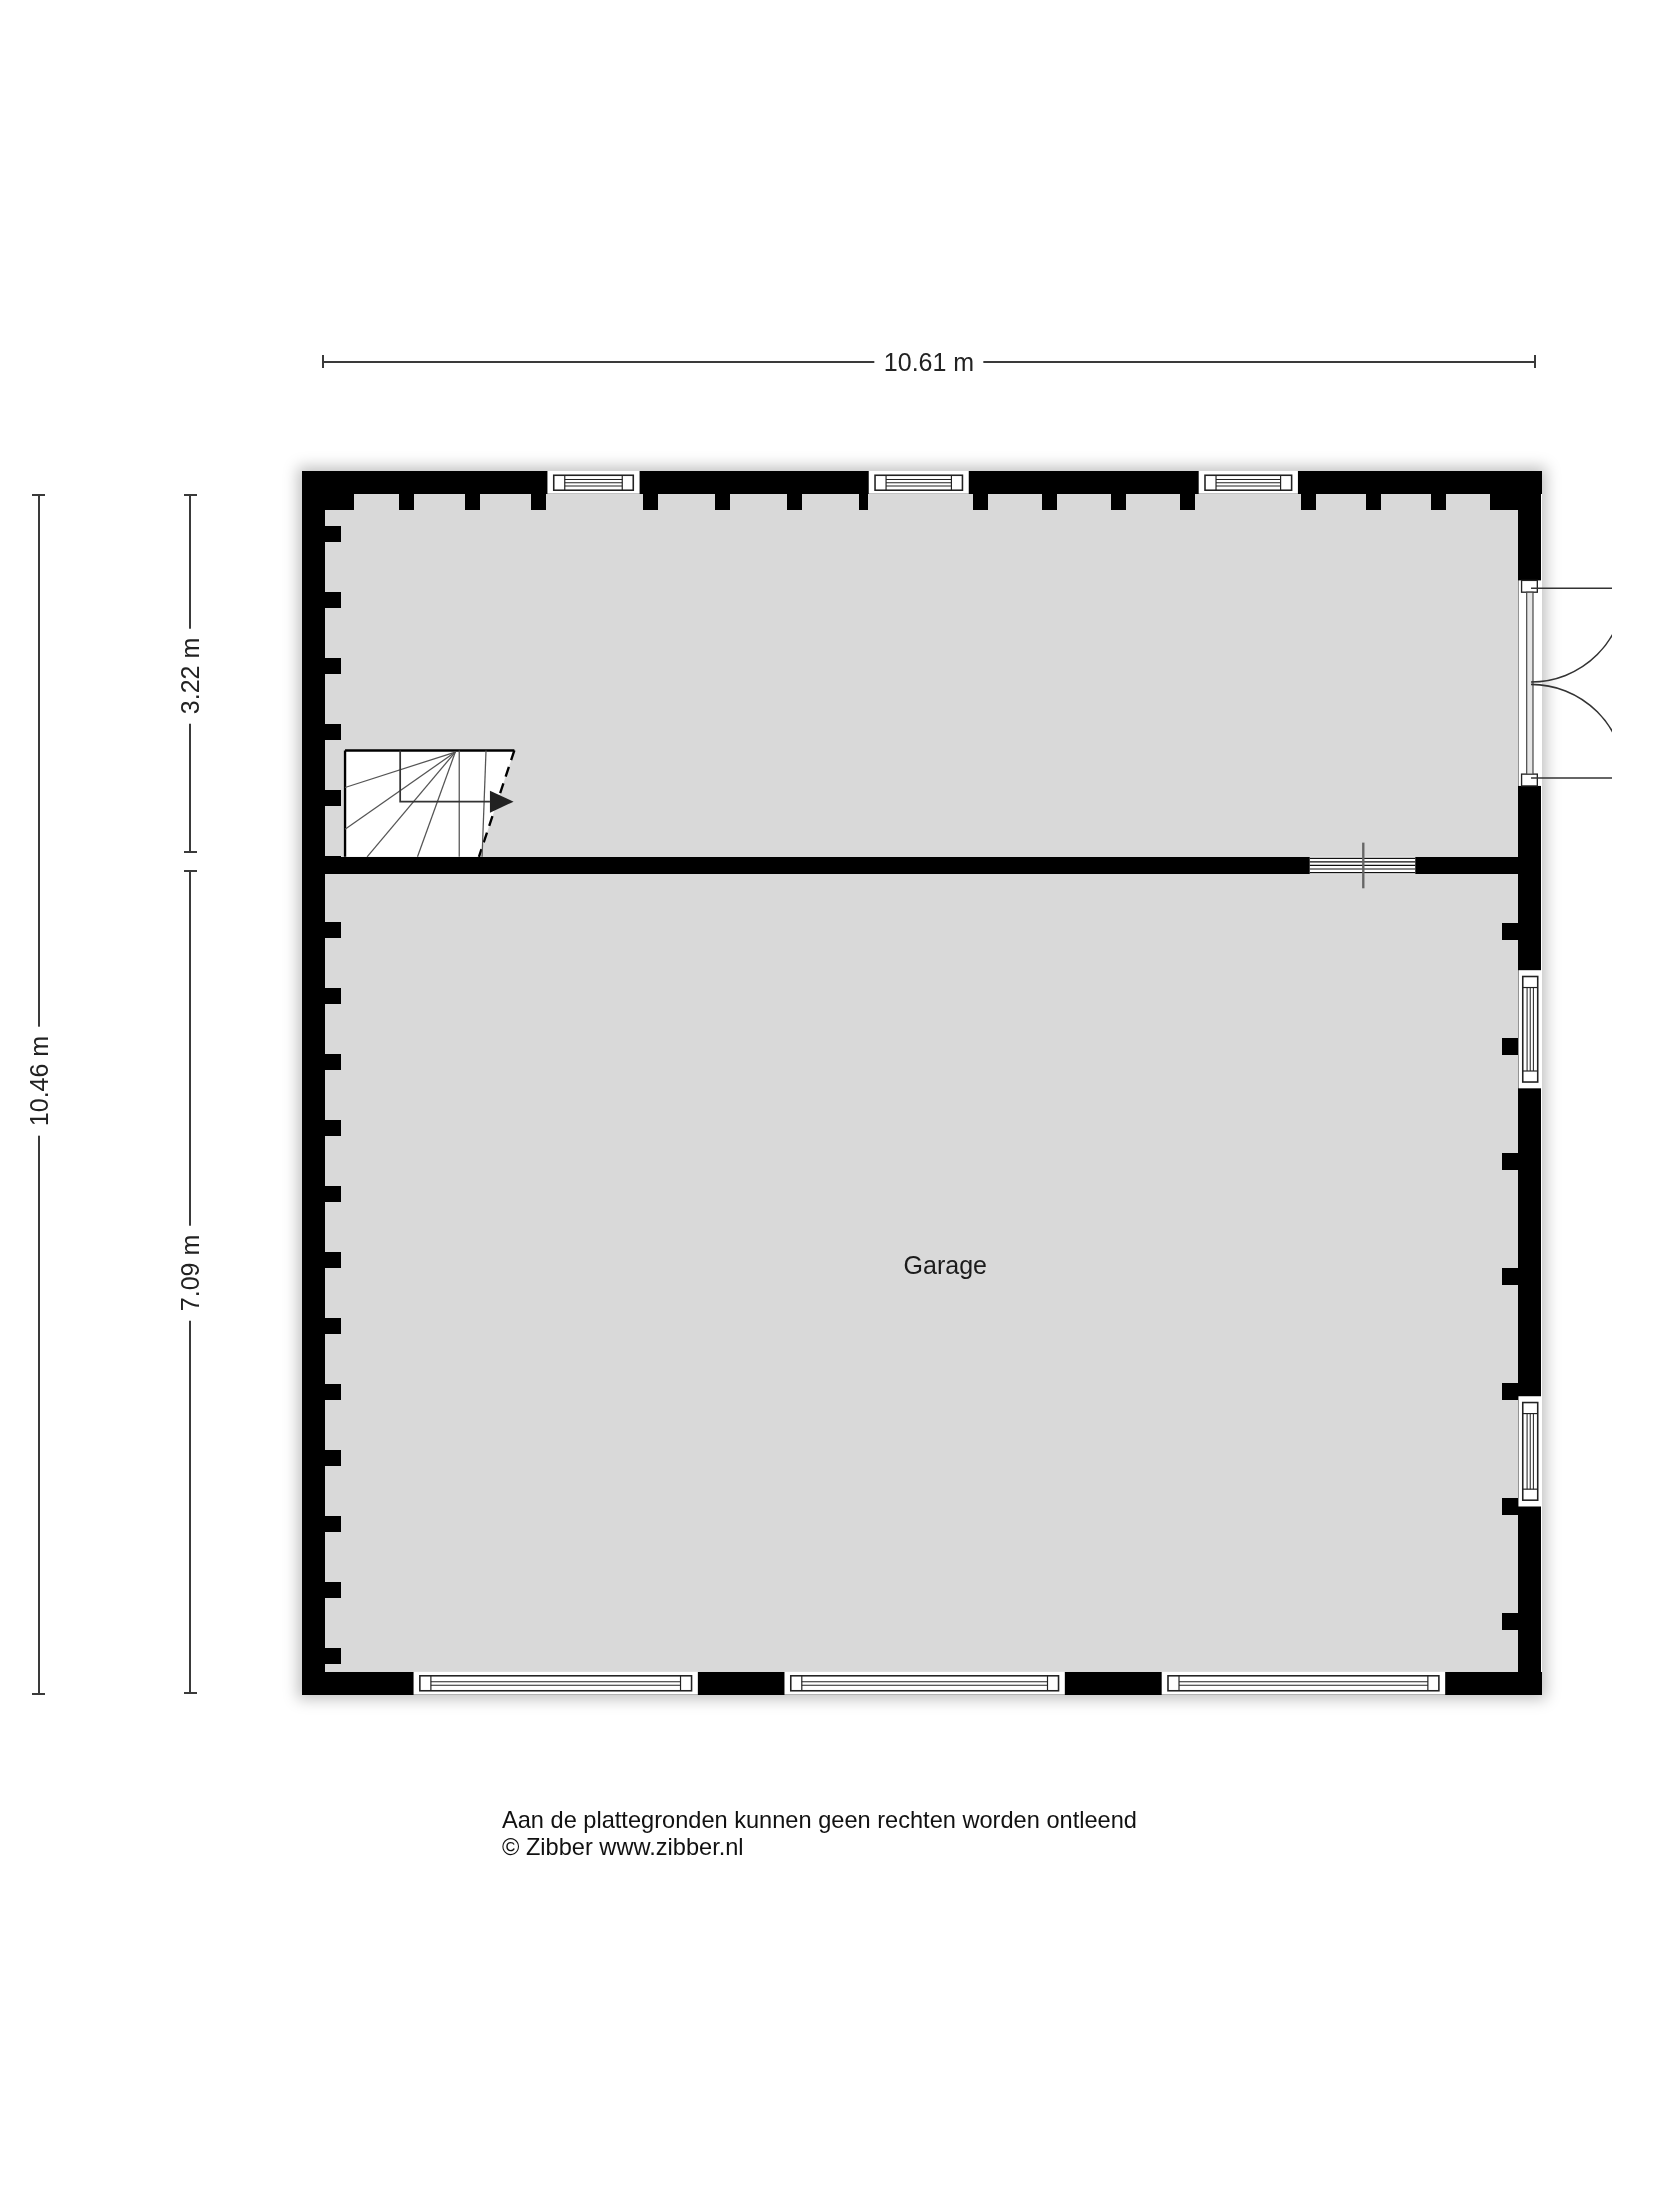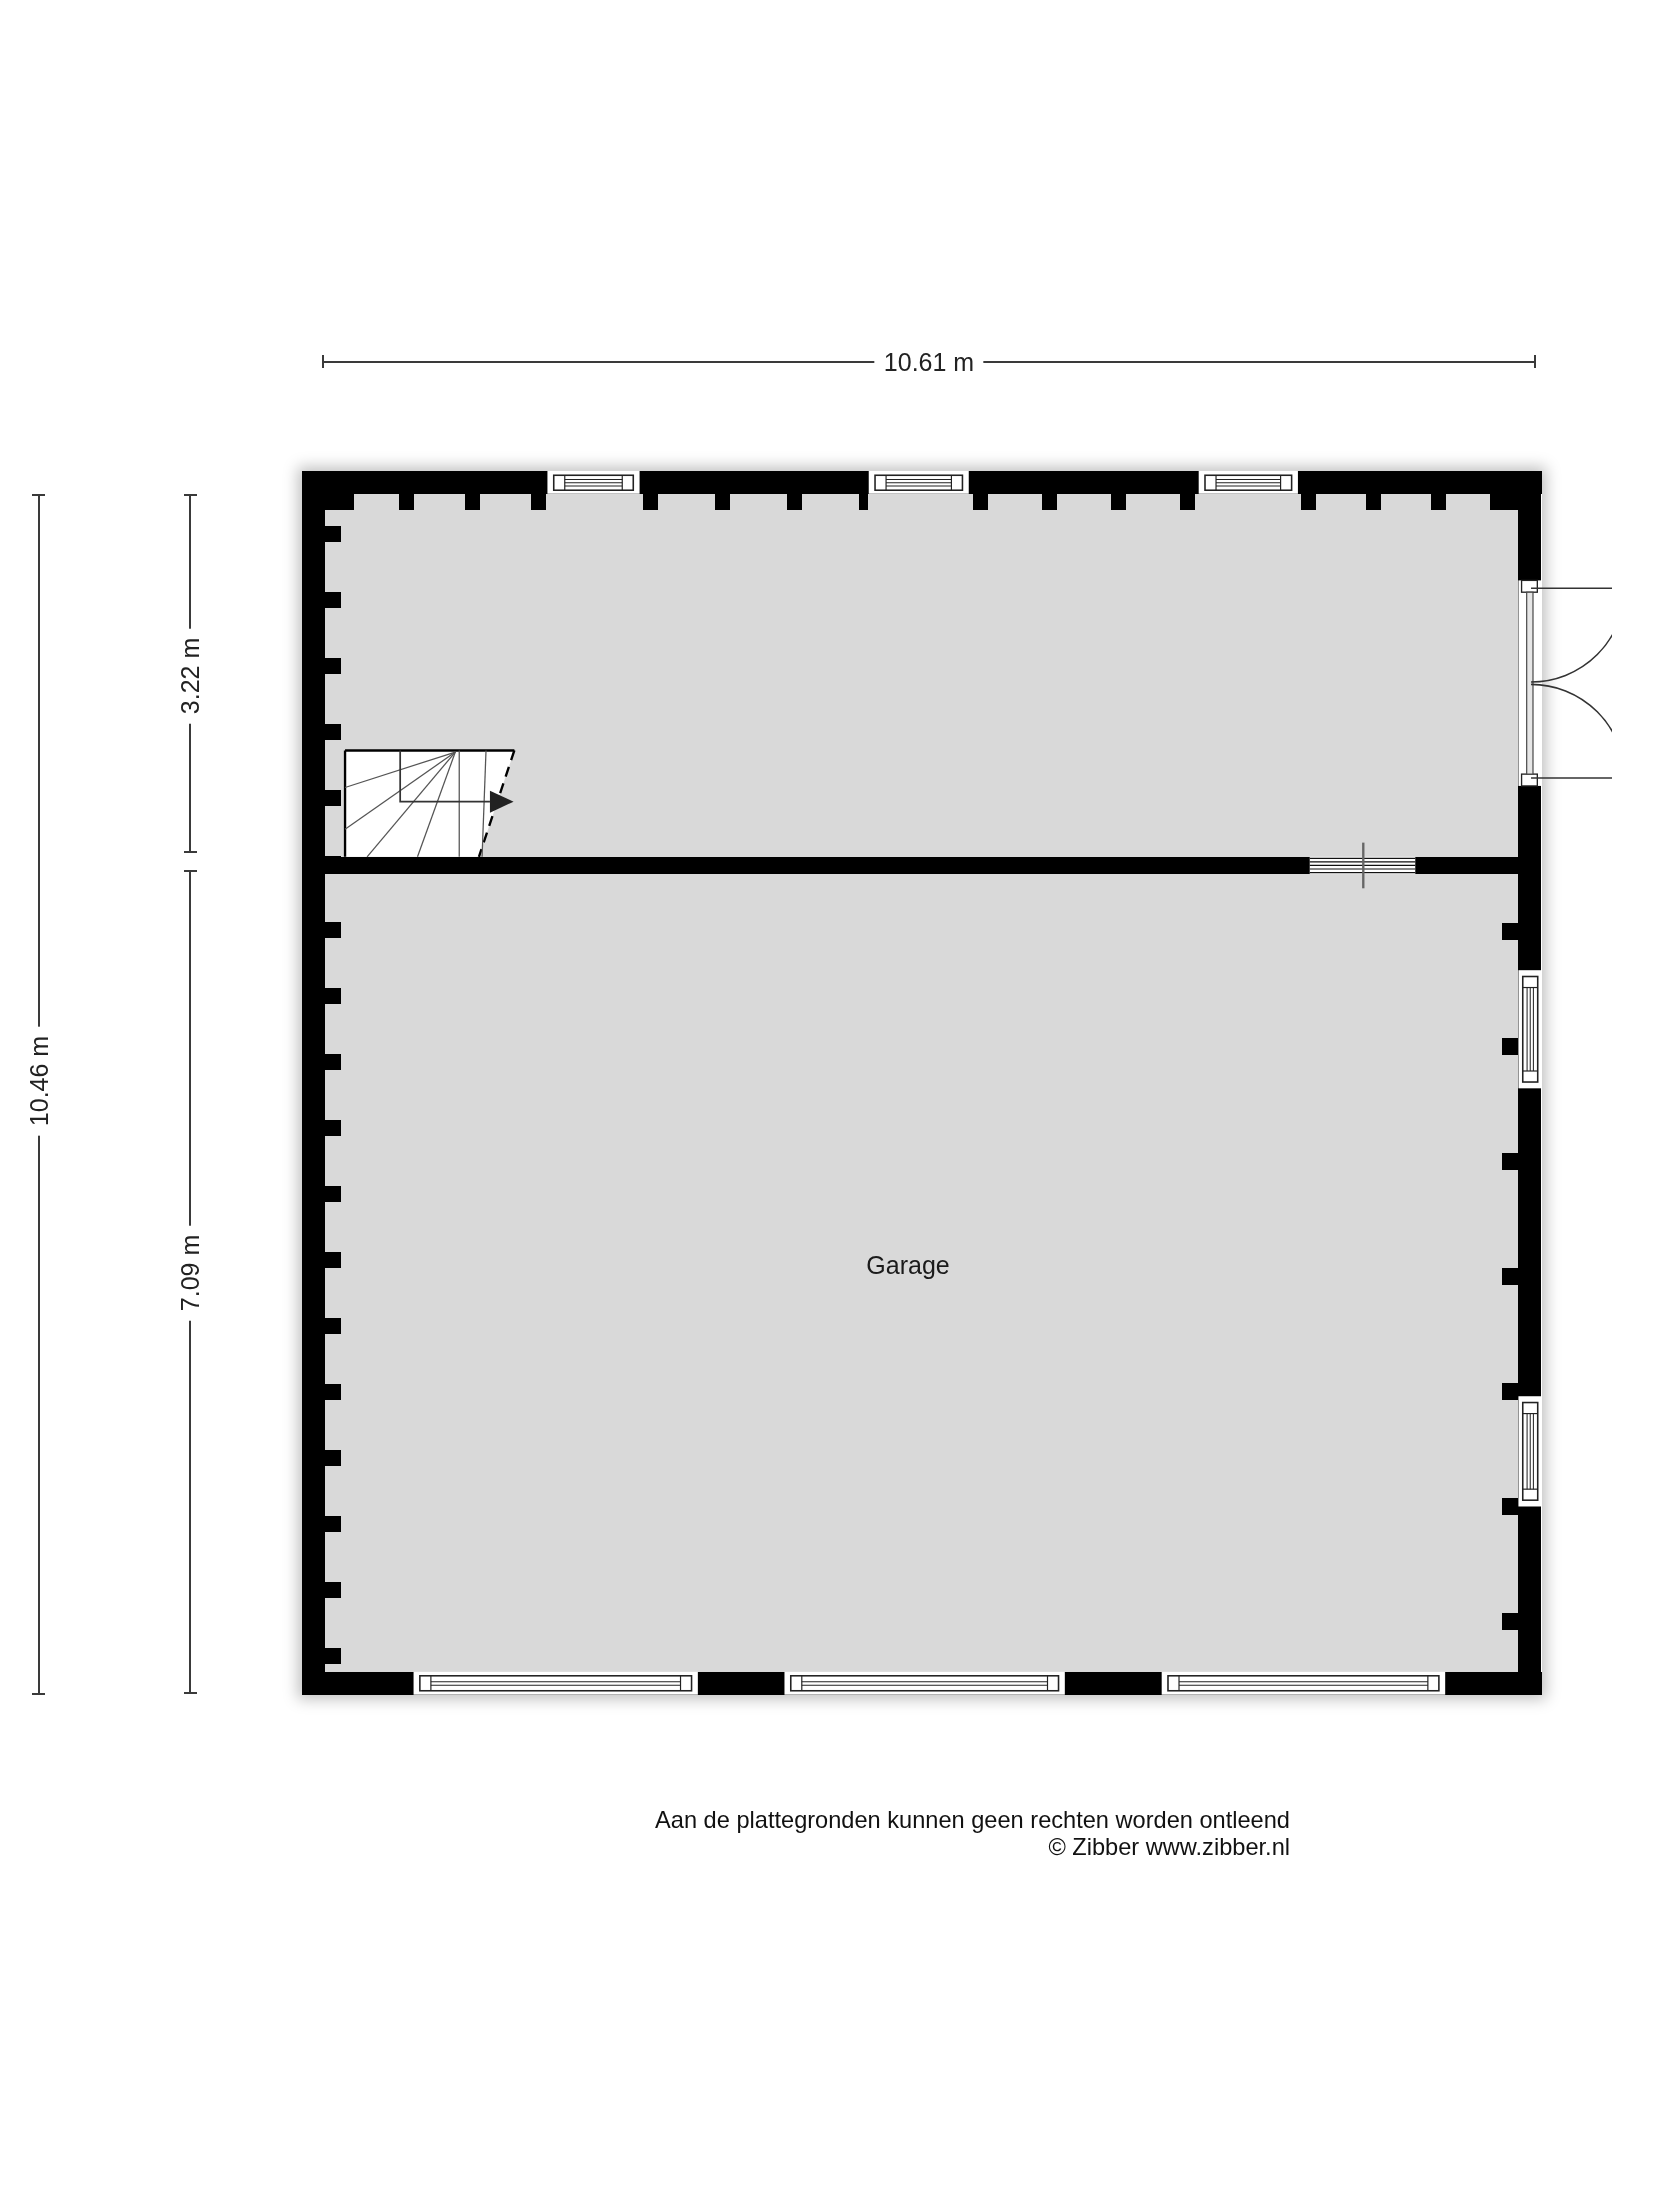--- a/index.html
+++ b/index.html
@@ -14,23 +14,23 @@
   .floor{position:absolute;background:#d9d9d9;}
   
   .teeth-h{position:absolute;height:15.8px;background:repeating-linear-gradient(to right,#000 0 15px,transparent 15px 66px);}
   .teeth-v{position:absolute;width:16.5px;}
   
   .dim-line{position:absolute;background:#3a3a3a;}
   .dim-tick{position:absolute;background:#3a3a3a;}
   .dim-label{position:absolute;transform:translate(-50%,-50%);background:#ffffff;
     padding:1.6px 9.5px;font-size:25px;line-height:1.1;color:#222;white-space:nowrap;}
   .dim-label.vertical{transform:translate(-50%,-50%) rotate(-90deg);}
-  #room-label-garage{position:absolute;left:829px;top:1251px;width:158px;text-align:center;
+  #room-label-garage{position:absolute;left:829px;top:1251px;width:158px;text-align:right;
     font-size:25px;color:#1b1b1b;}
-  #footer{position:absolute;left:502px;top:1807px;width:788px;text-align:right;
+  #footer{position:absolute;left:502px;top:1807px;width:788px;text-align:left;
     font-size:23.6px;line-height:1.15;color:#111;}
   svg{position:absolute;left:0;top:0;}
 </style>
 </head>
 <body>
 
 <div id="page">
 
   <div class="dim-line" style="left:323px;top:361px;width:1213px;height:1.6px;"></div>
   <div class="dim-tick" style="left:322px;top:355px;width:1.6px;height:12.6px;"></div>

